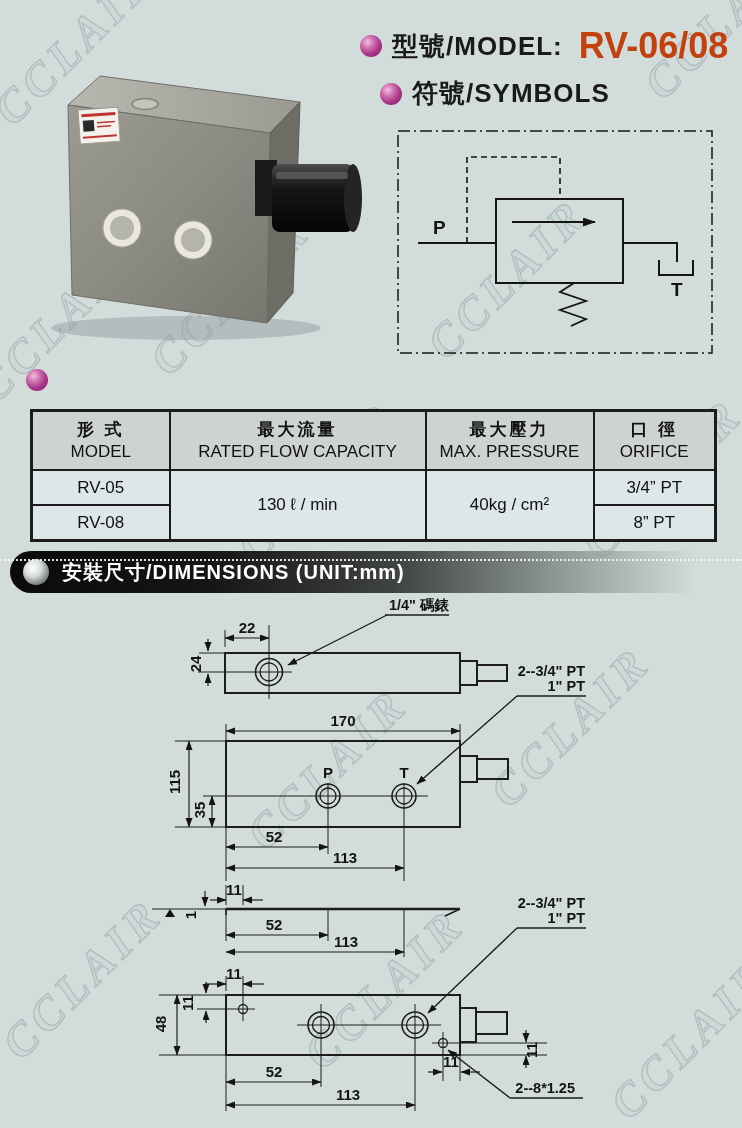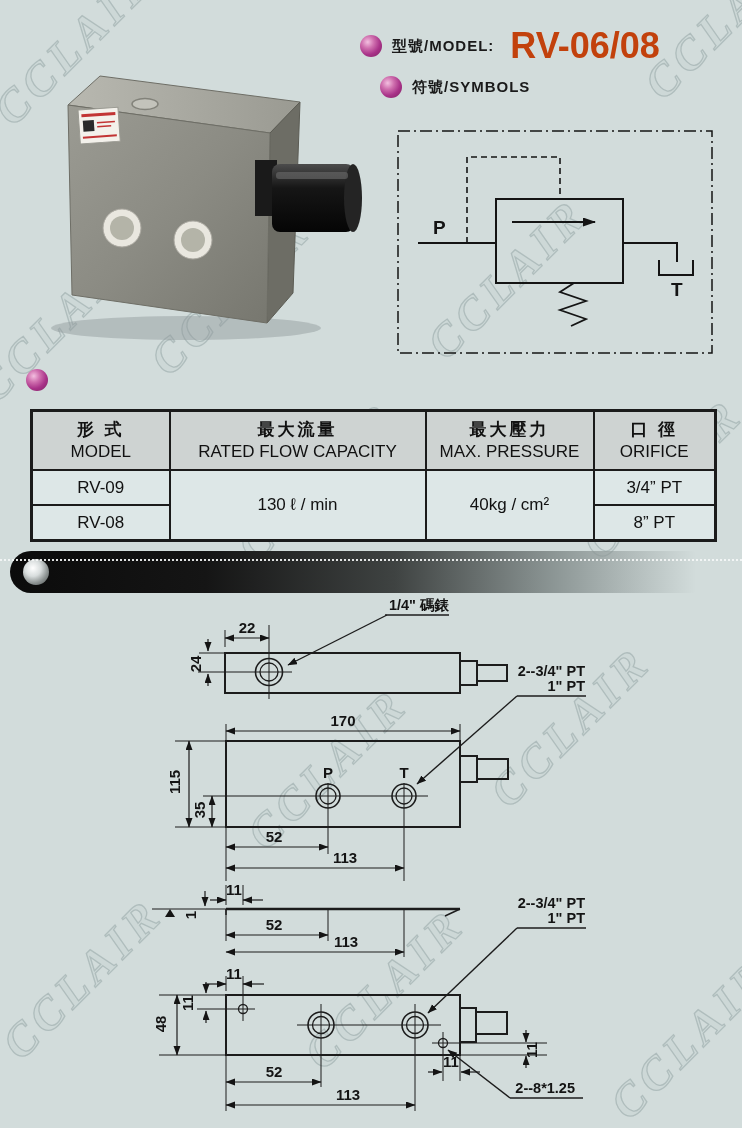--- a/index.html
+++ b/index.html
@@ -6,21 +6,21 @@
   body{width:742px;height:1128px;background:#d2dcdb;font-family:"Liberation Sans",sans-serif;position:relative;overflow:hidden;}
   .abs{position:absolute;}
   
   .wm{position:absolute;font:italic 700 46px "Liberation Serif",serif;letter-spacing:6px;
       color:rgba(170,184,184,0.10);-webkit-text-stroke:1.3px rgba(150,165,165,0.55);
       transform:rotate(-45deg);pointer-events:none;white-space:nowrap;}
   
   .bullet{width:22px;height:22px;border-radius:50%;flex:0 0 22px;
       background:radial-gradient(circle at 35% 32%,#f3bfe0 0%,#cf6fae 30%,#a93389 60%,#7c2060 100%);}
   .row{display:flex;align-items:center;gap:10px;}
-  .zh-label{font-size:15px;font-weight:700;color:#1a1a1a;letter-spacing:1px;}
+  .zh-label{font-size:26px;font-weight:700;color:#1a1a1a;letter-spacing:1px;}
   .model-value{font-size:36px;font-weight:700;color:#c2410c;letter-spacing:0px;margin-left:6px;}
   
   table.spec{border-collapse:collapse;width:684px;table-layout:fixed;border:3px solid #1b1b1b;background:#dde7e7;padding-left:18px;}
   table.spec th,table.spec td{border:2px solid #1b1b1b;text-align:center;vertical-align:middle;padding:0;}
   table.spec th{height:57px;background:#ced3d2;}
   table.spec td{height:33px;font-size:17px;color:#111;}
   .th-zh{font-size:17px;font-weight:700;letter-spacing:3px;color:#111;line-height:1.35;}
   .th-en{font-size:17px;font-weight:400;color:#111;line-height:1.2;}
   .big-cell{font-size:19px;}
   
@@ -151,35 +151,36 @@
       <th>
             <div class="th-zh">最大壓力</div>
             <div class="th-en">MAX. PRESSURE</div>
           </th>
       <th>
             <div class="th-zh">口 徑</div>
             <div class="th-en">ORIFICE</div>
           </th>
     </tr>
     <tr>
-      <td>RV-09</td>
+      <td>RV-05</td>
       <td class="big-cell" rowspan="2">130 ℓ / min</td>
       <td class="big-cell" rowspan="2">40kg / cm²</td>
       <td>3/4” PT</td>
     </tr>
     <tr>
       <td>RV-08</td>
       <td>8” PT</td>
     </tr>
   </tbody>
     </table>
 </div>
 
 <div class="banner">
   <div class="sphere"></div>
+  <div class="txt">安裝尺寸/DIMENSIONS (UNIT:mm)</div>
 </div>
 <div class="dotline"></div>
 
 <svg class="abs" style="left:0;top:595px;" width="742" height="533" viewBox="0 0 742 533">
   <defs>
     <marker id="ar" markerWidth="11" markerHeight="9" refX="9" refY="3.5" orient="auto-start-reverse" markerUnits="userSpaceOnUse">
       <path d="M0,0 L9.5,3.5 L0,7 Z" fill="#141414"></path>
     </marker>
   </defs>
   <g stroke="#1c1c1c" fill="none">

